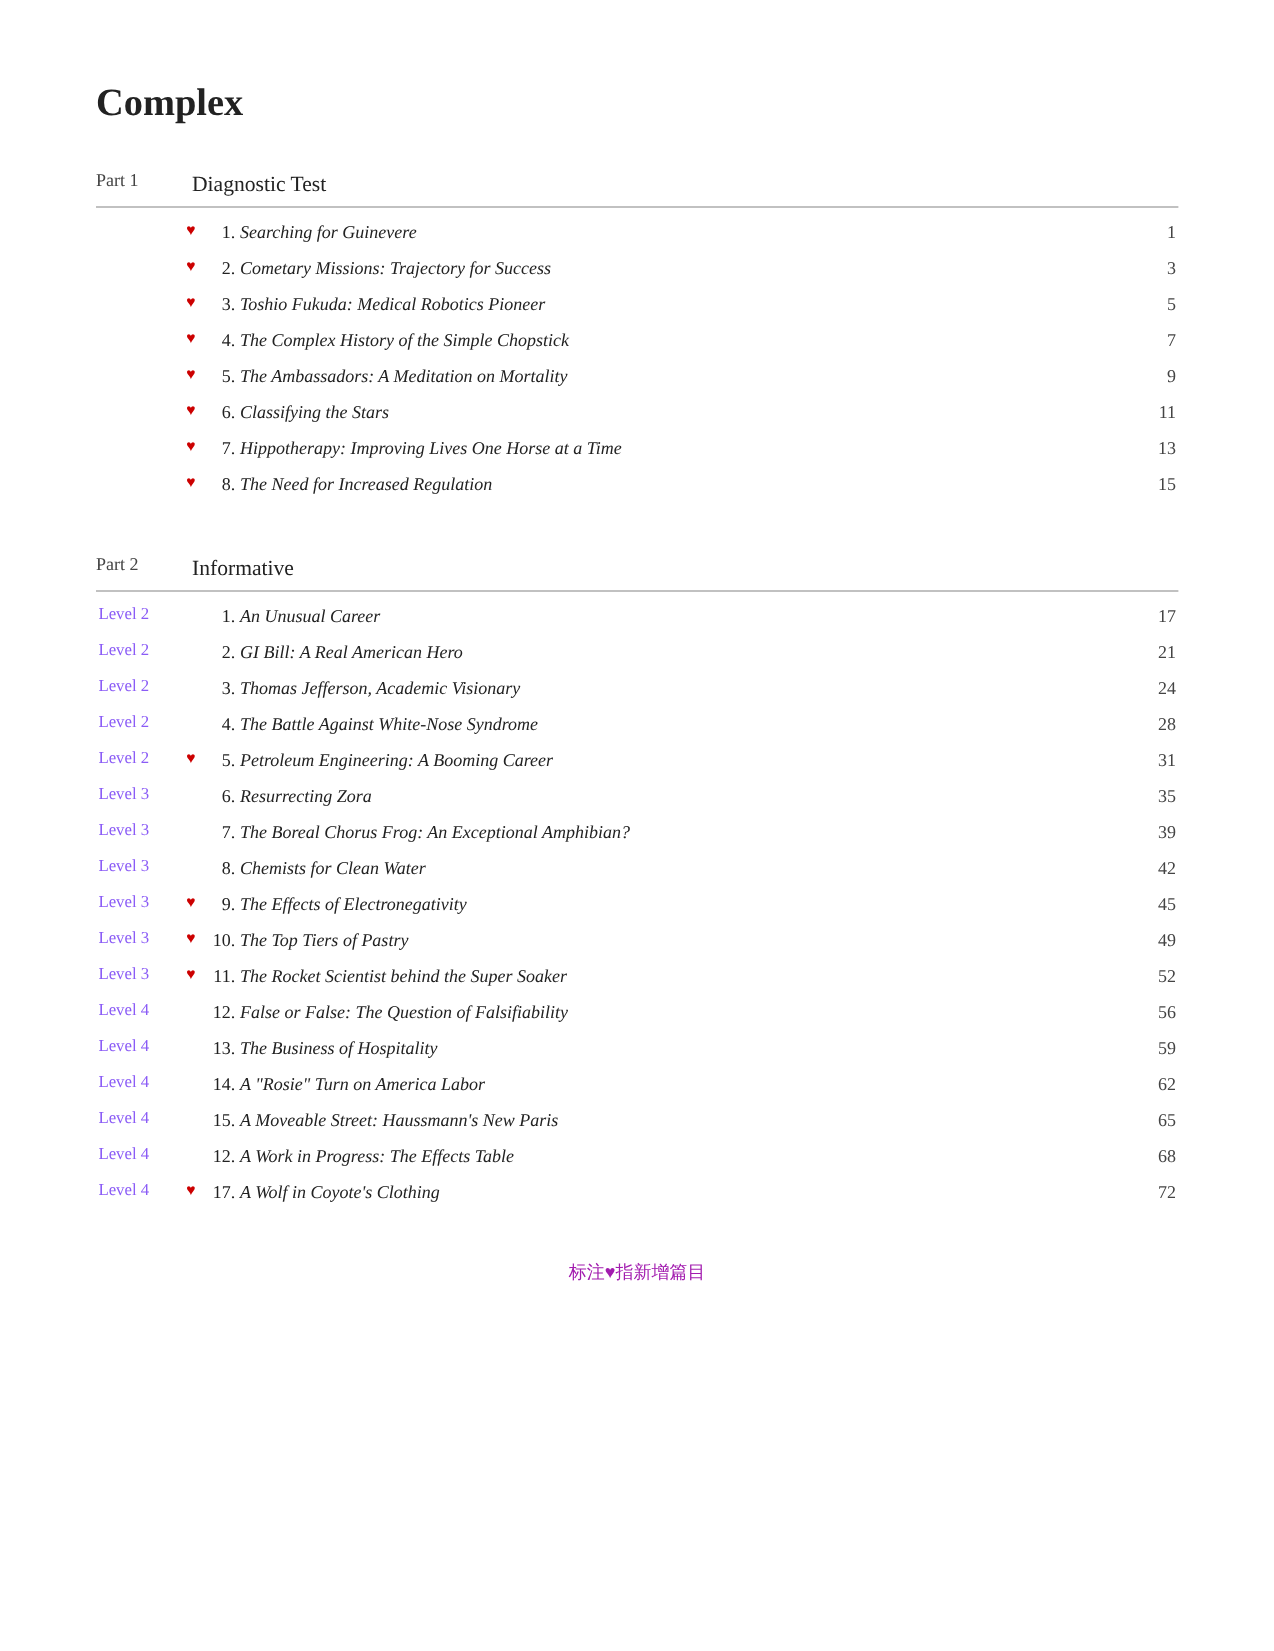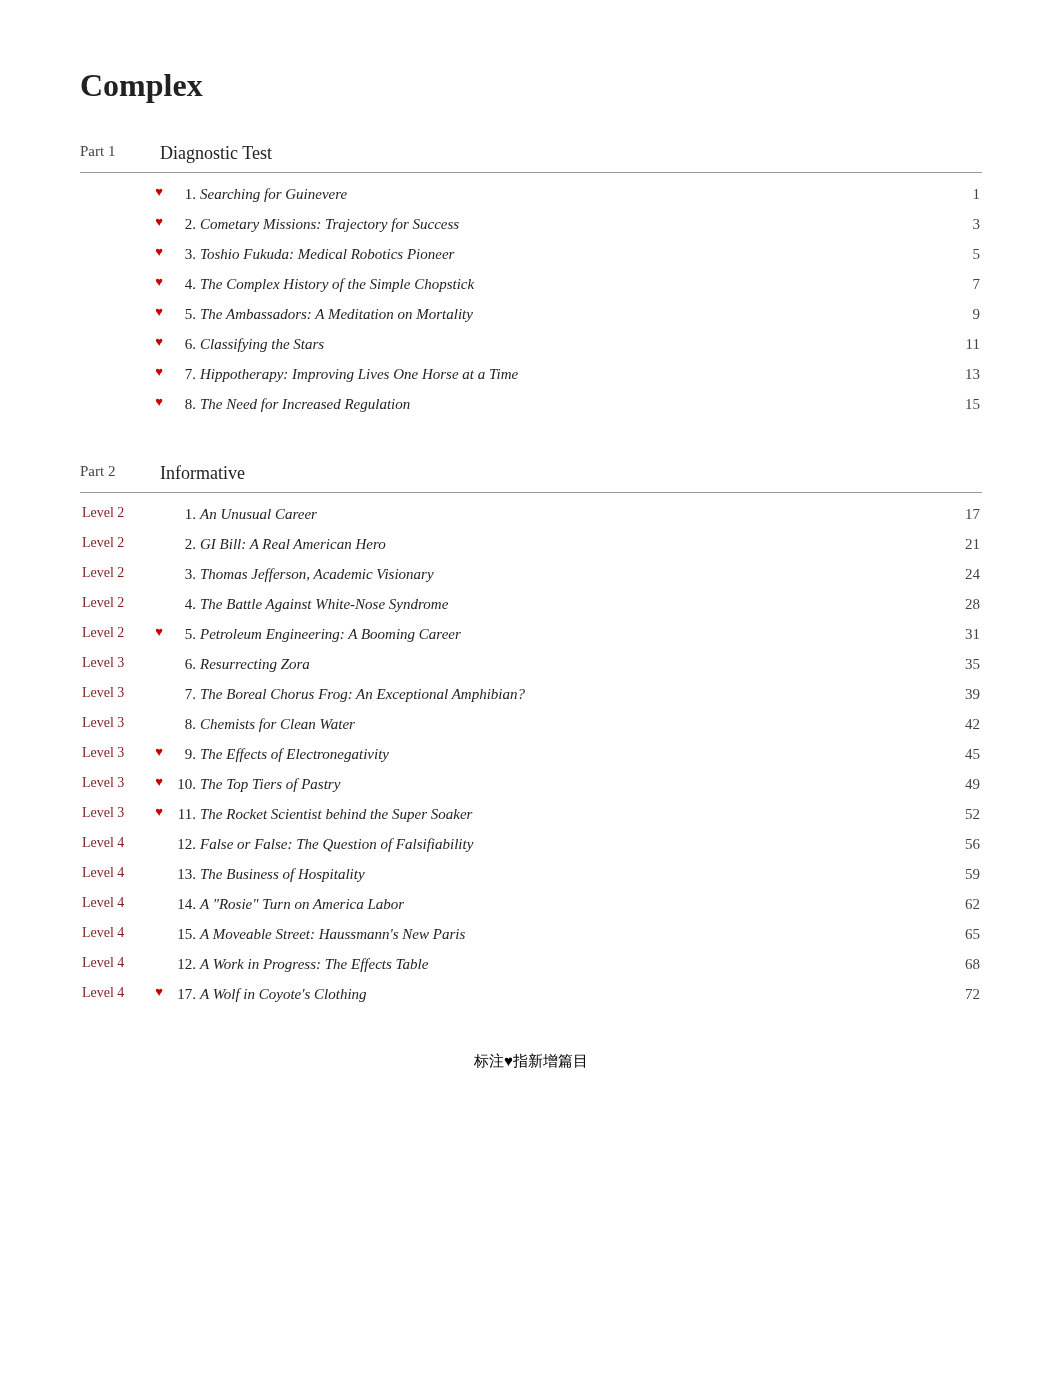--- a/index.html
+++ b/index.html
@@ -21,21 +21,21 @@
     .toc-table {
       width: 100%;
       border-collapse: collapse;
       margin-bottom: 40px;
     }
     .toc-table td {
       padding: 3px 2px;
       vertical-align: top;
     }
     .col-level {
-      color: #7f1d1d;
+      color: #8b5cf6;
       font-size: 14px;
       width: 70px;
       padding-right: 4px;
     }
     .col-heart {
       width: 18px;
       color: #cc0000;
       font-size: 13px;
       text-align: center;
     }
@@ -53,21 +53,21 @@
       color: #444;
       width: 40px;
     }
     .heart {
       color: #cc0000;
     }
     .footnote {
       text-align: center;
       margin-top: 40px;
       font-size: 15px;
-      color: #000000;
+      color: #a21caf;
     }
     .part1-header {
       display: flex;
       align-items: flex-start;
       margin-bottom: 6px;
       margin-top: 10px;
       border-bottom: 1px solid #999;
       padding-bottom: 4px;
     }
     .part-label {

